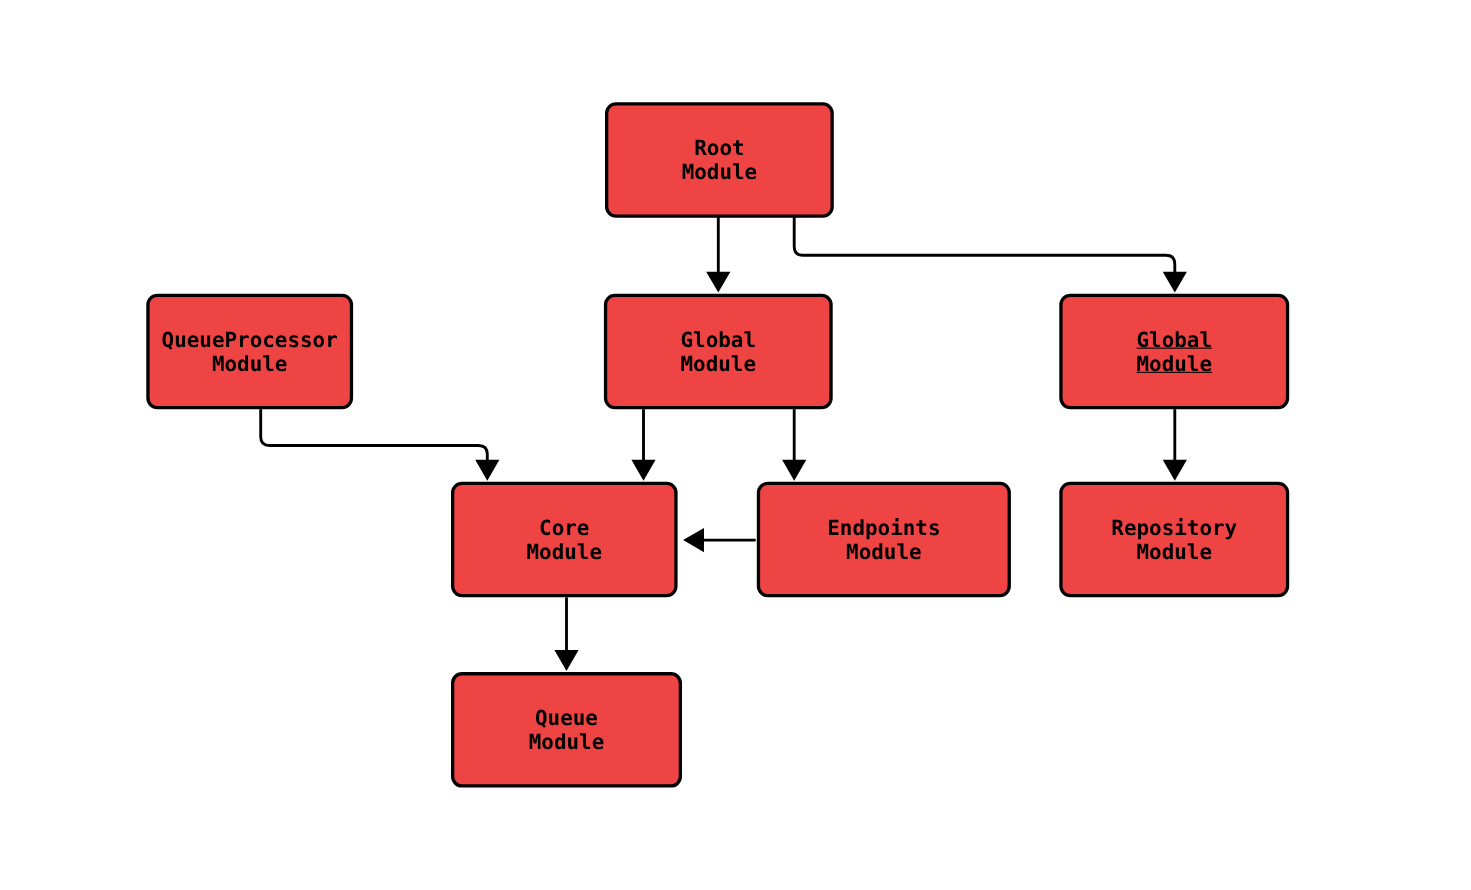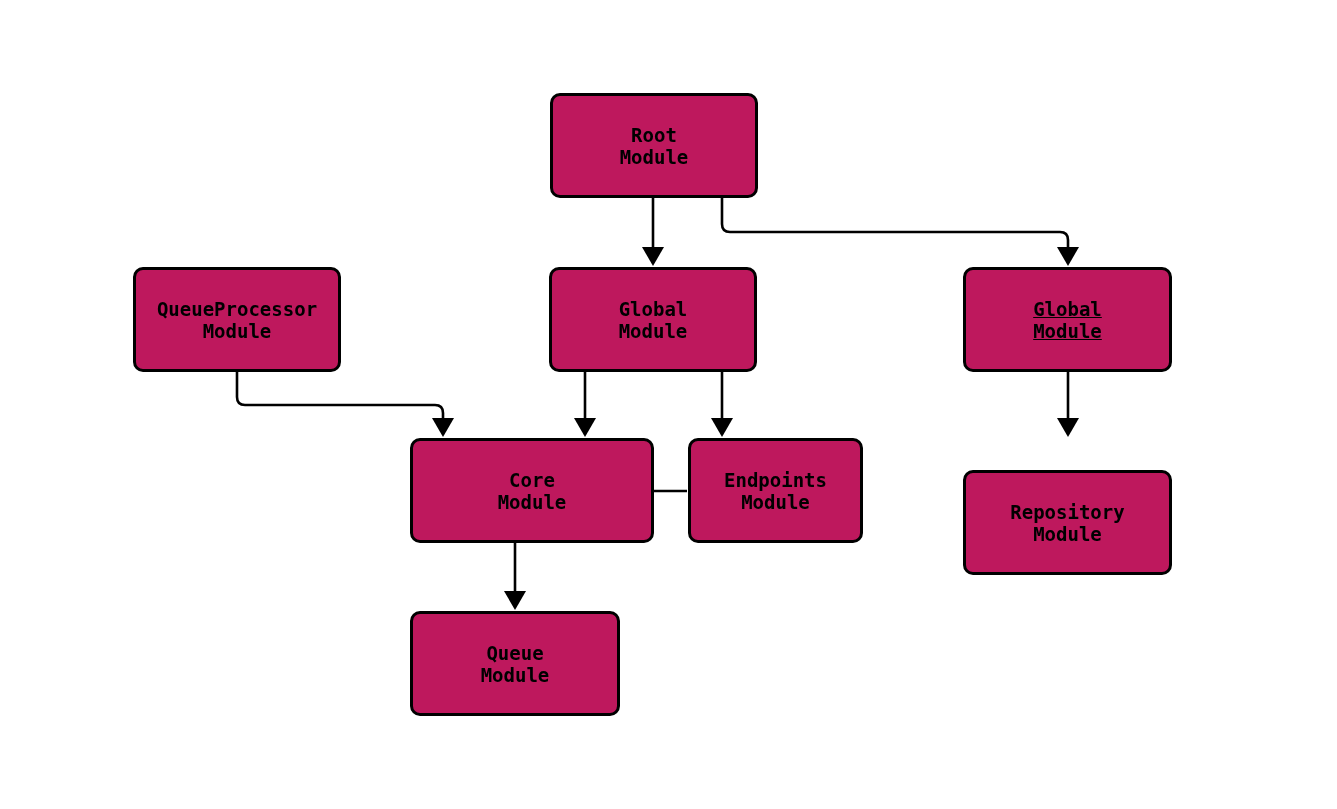--- a/index.html
+++ b/index.html
@@ -26,21 +26,21 @@
     stroke: #000000;
     stroke-width: 2.6;
   }
   .edge-layer polygon {
     fill: #000000;
     stroke: none;
   }
   .node {
     position: absolute;
     box-sizing: border-box;
-    background: #be185d;
+    background: #ef4444;
     border: 3px solid #000000;
     border-radius: 10px;
     display: flex;
     align-items: center;
     justify-content: center;
   }
   .node-label {
     font-family: "DejaVu Sans Mono", "Liberation Mono", monospace;
     font-weight: bold;
     font-size: 19px;
@@ -96,46 +96,46 @@
       <path d="M515,543 L515,594"></path>
       <polygon points="504,591 526,591 515,610"></polygon>
     </g>
   </svg>
 
   <div class="node" style="left:550px; top:93px; width:208px; height:105px;">
     <div class="node-label">Root
 Module</div>
   </div>
 
-  <div class="node" style="left:133px; top:267px; width:208px; height:105px;">
+  <div class="node" style="left:133px; top:267px; width:188px; height:105px;">
     <div class="node-label">QueueProcessor
 Module</div>
   </div>
 
   <div class="node" style="left:549px; top:267px; width:208px; height:105px;">
     <div class="node-label">Global
 Module</div>
   </div>
 
   <div class="node" style="left:963px; top:267px; width:209px; height:105px;text-decoration:underline;">
     <div class="node-label">Global
 Module</div>
   </div>
 
-  <div class="node" style="left:410px; top:438px; width:244px; height:105px;">
+  <div class="node" style="left:410px; top:438px; width:206px; height:105px;">
     <div class="node-label">Core
 Module</div>
   </div>
 
-  <div class="node" style="left:688px; top:438px; width:175px; height:105px;">
+  <div class="node" style="left:688px; top:438px; width:231px; height:105px;">
     <div class="node-label">Endpoints
 Module</div>
   </div>
 
-  <div class="node" style="left:963px; top:438px; width:209px; height:105px;margin-top:32px;">
+  <div class="node" style="left:963px; top:438px; width:209px; height:105px;">
     <div class="node-label">Repository
 Module</div>
   </div>
 
   <div class="node" style="left:410px; top:611px; width:210px; height:105px;">
     <div class="node-label">Queue
 Module</div>
   </div>
 
 </div>

